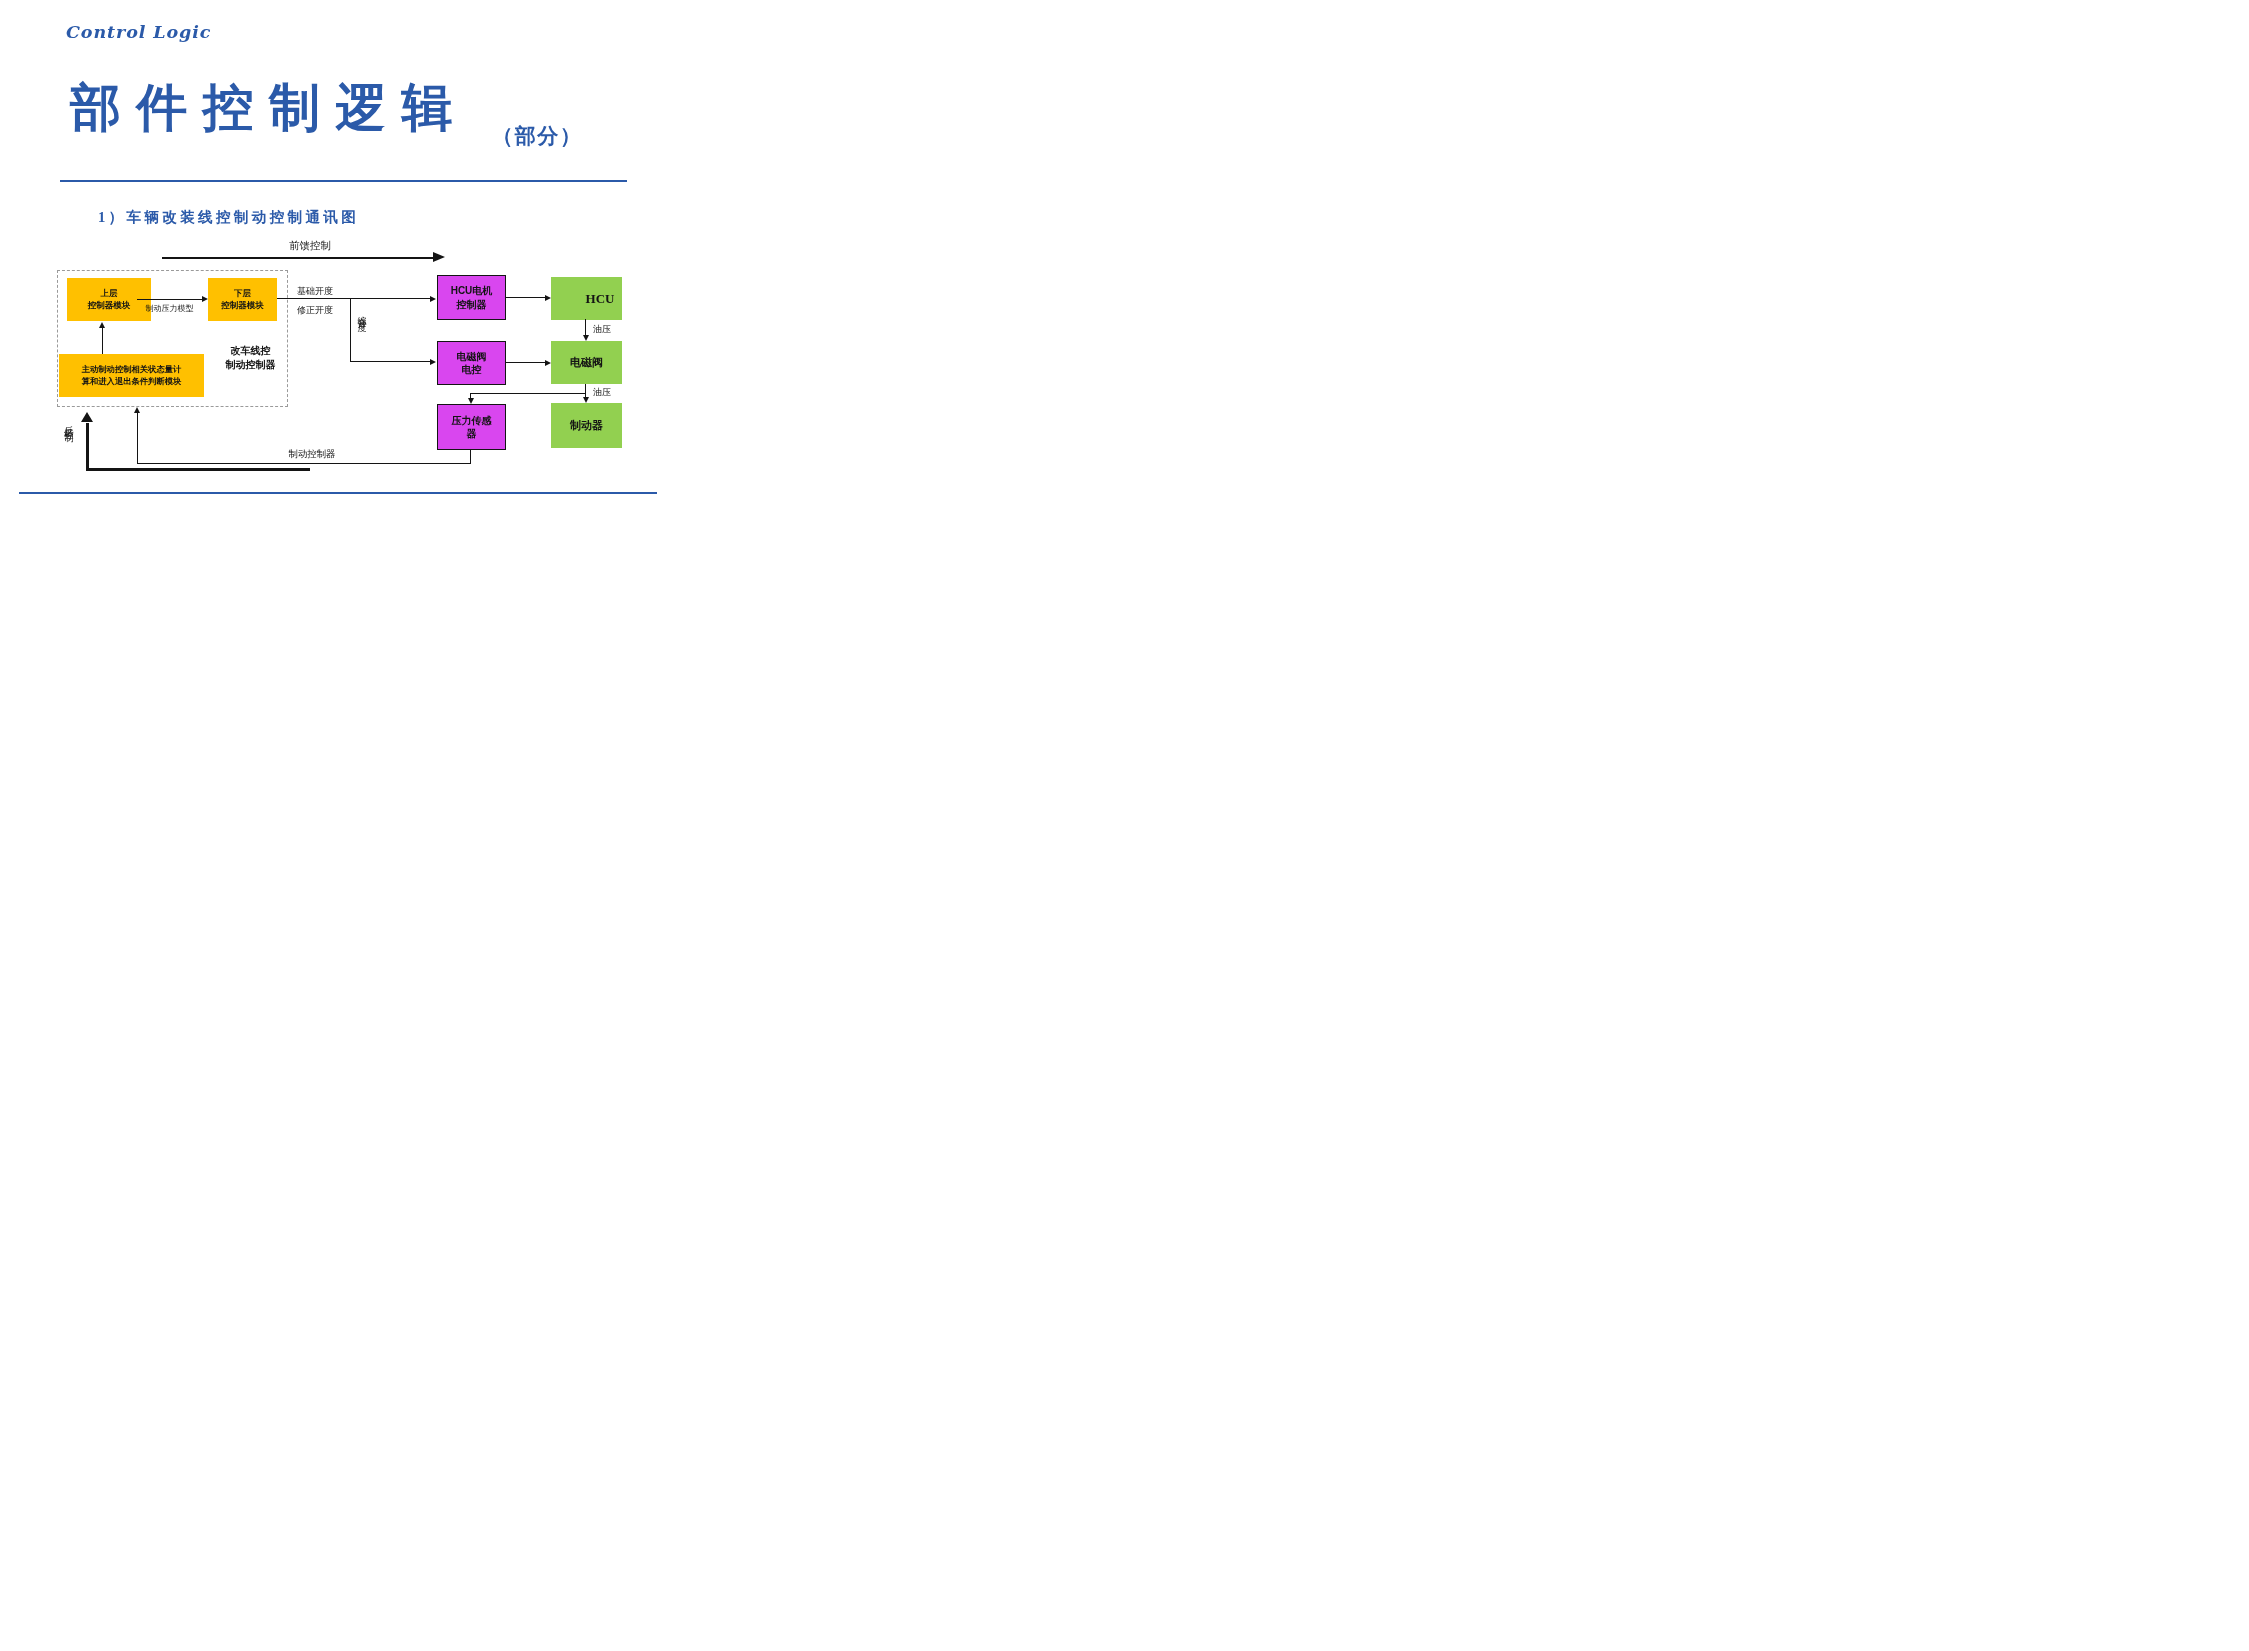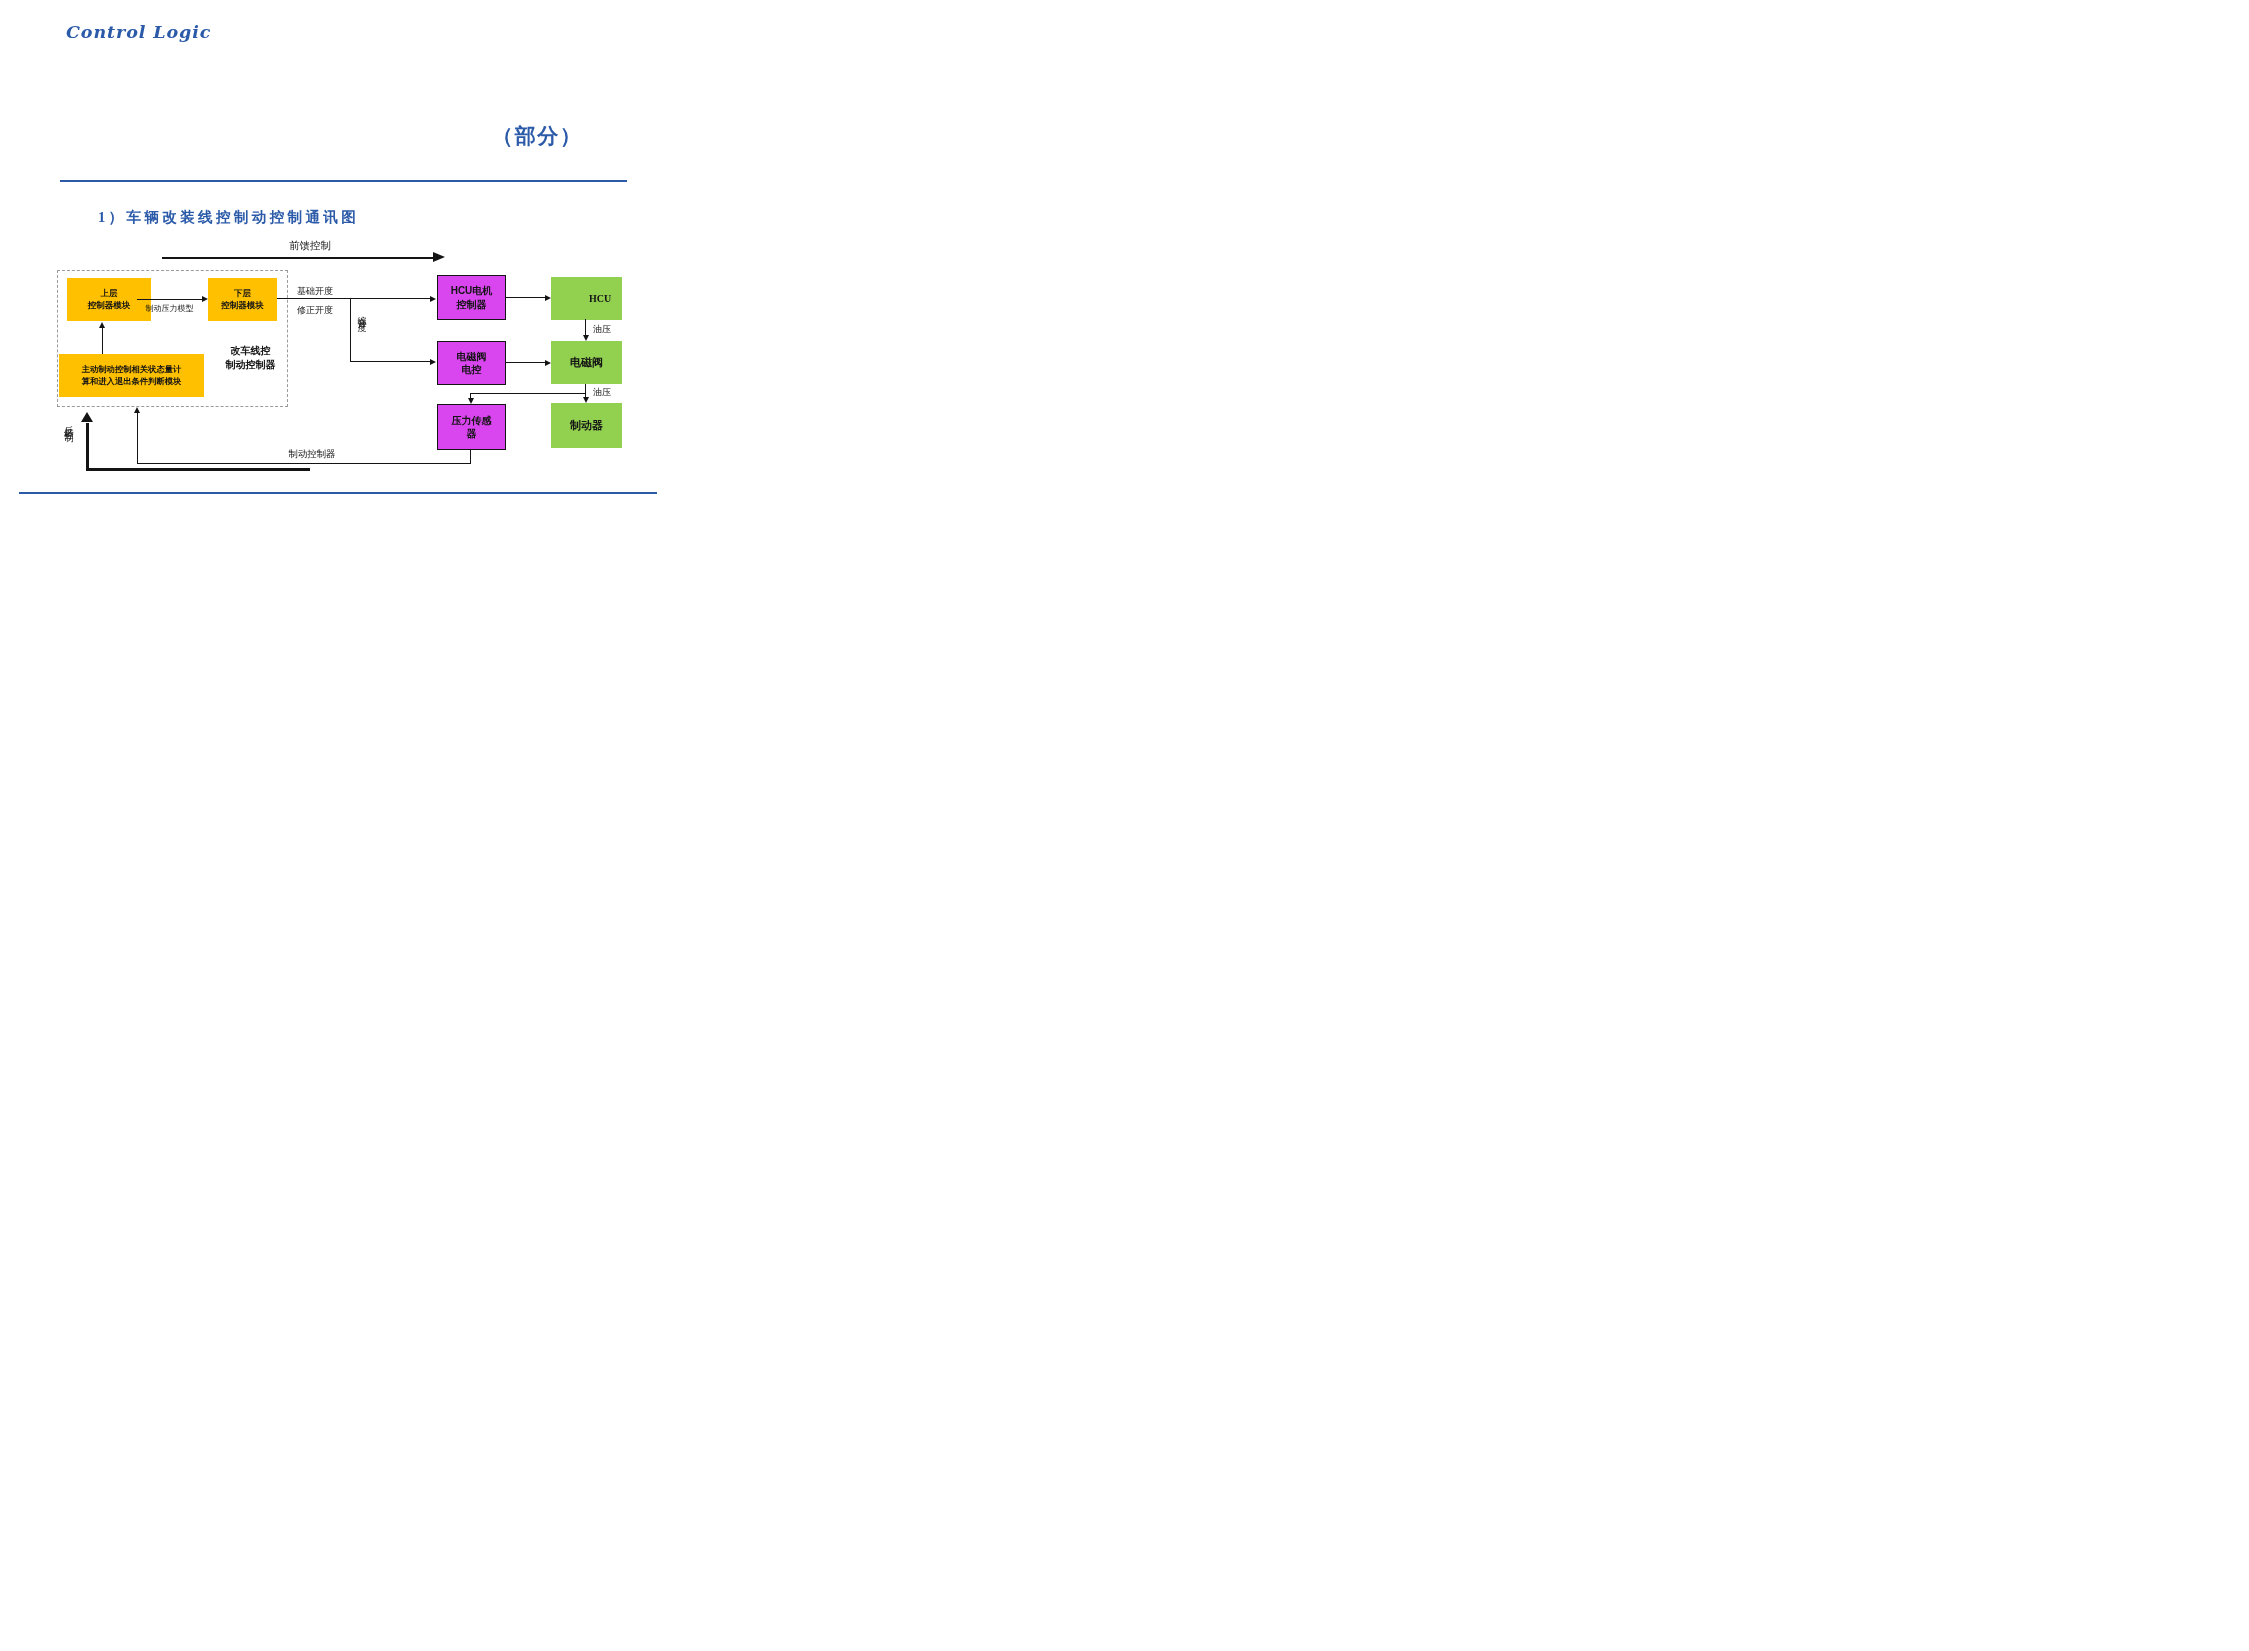--- a/index.html
+++ b/index.html
@@ -17,41 +17,42 @@
   .subtitle{font-family:Liberation Serif, serif;font-weight:900;color:var(--blue);
             font-size:21px;letter-spacing:0.08em;}
   .section-heading{font-family:"Liberation Serif",serif;font-weight:bold;color:var(--blue);
                    font-size:14.6px;letter-spacing:3.3px;white-space:nowrap;}
   .divider{background:var(--blue);}
   .box{display:flex;align-items:center;justify-content:center;text-align:center;
        white-space:pre-line;font-weight:bold;line-height:1.35;}
   .obox{background:var(--orange);font-size:8.5px;}
   .wbox{background:#d946ef;border:1.4px solid var(--ink);font-size:10px;}
   .gbox{background:var(--green);font-size:11px;}
-  .gbox.latin{font-family:"Liberation Serif",serif;font-size:10px;padding-left:27px;}
+  .gbox.latin{font-family:"Liberation Serif",serif;font-size:13px;padding-left:27px;}
   .grouplabel{font-size:10px;font-weight:bold;text-align:center;white-space:pre-line;line-height:1.4;}
   .flabel{font-family:"Liberation Serif",serif;font-size:9.4px;color:var(--ink);white-space:nowrap;}
   .flabel.center{text-align:center;white-space:pre-line;}
   .vtext{writing-mode:vertical-rl;text-orientation:upright;letter-spacing:2.4px;white-space:nowrap;}
   .hline{background:var(--ink);height:1.4px;}
   .vline{background:var(--ink);width:1.4px;}
   .arr{width:0;height:0;}
   .arr-r{border-top:3.3px solid transparent;border-bottom:3.3px solid transparent;border-left:6.1px solid var(--ink);}
   .arr-u{border-left:3.3px solid transparent;border-right:3.3px solid transparent;border-bottom:6.1px solid var(--ink);}
   .arr-d{border-left:3.3px solid transparent;border-right:3.3px solid transparent;border-top:6.1px solid var(--ink);}
   .arr-r-big{border-top:5.7px solid transparent;border-bottom:5.7px solid transparent;border-left:12.3px solid var(--ink);}
   .arr-u-big{border-left:6.6px solid transparent;border-right:6.6px solid transparent;border-bottom:10.4px solid var(--ink);}
   .dashedbox{border:0.9px dashed var(--dash);}
 </style>
 </head>
 <body>
 
 <div class="slide">
 
   <div class="abs script-title" style="left:66px;top:22px;">Control Logic</div>
+  <div class="abs main-title" style="left:70px;top:77px;">部件控制逻辑</div>
   <div class="abs subtitle" style="left:492px;top:122px;">（部分）</div>
   <div class="abs divider" style="left:60px;top:180px;width:567px;height:1.9px;"></div>
   <div class="abs section-heading" style="left:98px;top:208px;text-align:center;">1）车辆改装线控制动控制通讯图</div>
 
   <div class="abs flabel center" style="left:265px;top:239px;width:90px;font-size:10.4px;">前馈控制</div>
   <div class="abs hline" style="left:162px;top:257px;width:271px;height:2.4px;"></div>
   <div class="abs arr arr-r-big" style="left:433px;top:252px;"></div>
 
   <div class="abs dashedbox" style="left:57px;top:270px;width:231px;height:137px;"></div>
 

